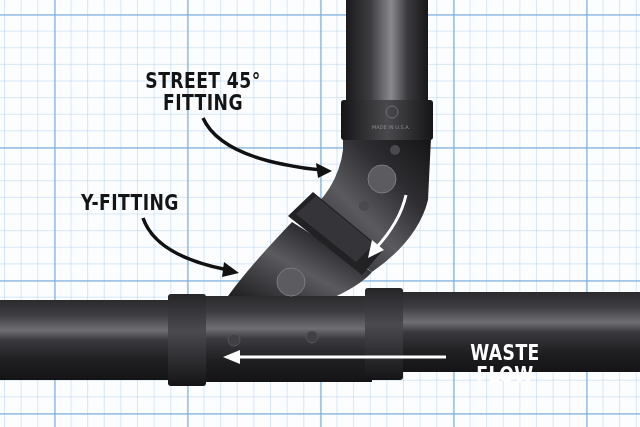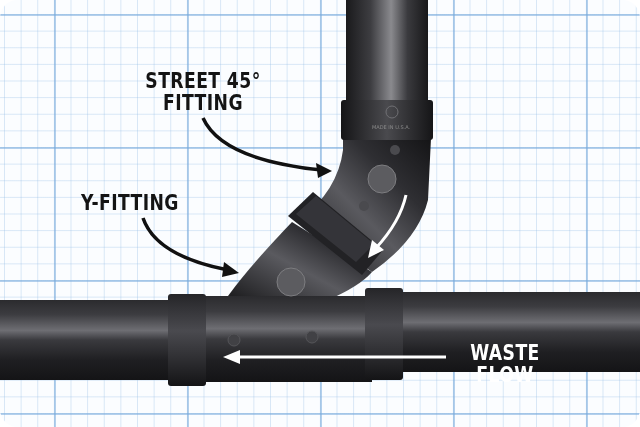--- a/index.html
+++ b/index.html
@@ -6,21 +6,20 @@
   body { width:640px; height:427px; overflow:hidden; background:#ffffff; }
   #stage { position:relative; width:640px; height:427px; overflow:hidden;
     background-color:#fbfdff;
     background-image:
       linear-gradient(to right, rgba(120,170,220,0.55) 0, rgba(120,170,220,0.55) 2px, transparent 2px),
       linear-gradient(to bottom, rgba(120,170,220,0.55) 0, rgba(120,170,220,0.55) 2px, transparent 2px),
       linear-gradient(to right, rgba(150,190,230,0.35) 0, rgba(150,190,230,0.35) 1px, transparent 1px),
       linear-gradient(to bottom, rgba(150,190,230,0.35) 0, rgba(150,190,230,0.35) 1px, transparent 1px);
     background-size: 133px 133px, 133px 133px, 16.625px 16.625px, 16.625px 16.625px;
     background-position: 54px 14px, 54px 14px, 4px 14px, 4px 14px;
-    border-radius: 18px;
   }
   svg.scene { position:absolute; left:0; top:0; }
   .label { position:absolute; font-family:"DejaVu Sans", sans-serif; font-weight:bold;
     letter-spacing:0.5px; line-height:1.05; text-align:center; transform:scaleX(0.82); transform-origin:center; }
   .label.dark { color:#141414; }
   .label.light { color:#ffffff; }
   .lbl-street { left:128px; top:70px; width:150px; font-size:21px; }
   .lbl-y { left:62px; top:192px; width:136px; font-size:21px; }
   .lbl-waste { left:430px; top:342px; width:150px; font-size:21px; }
   .stamp { position:absolute; font-family:"DejaVu Sans", sans-serif; font-size:5px; color:#8a8a8a; }

